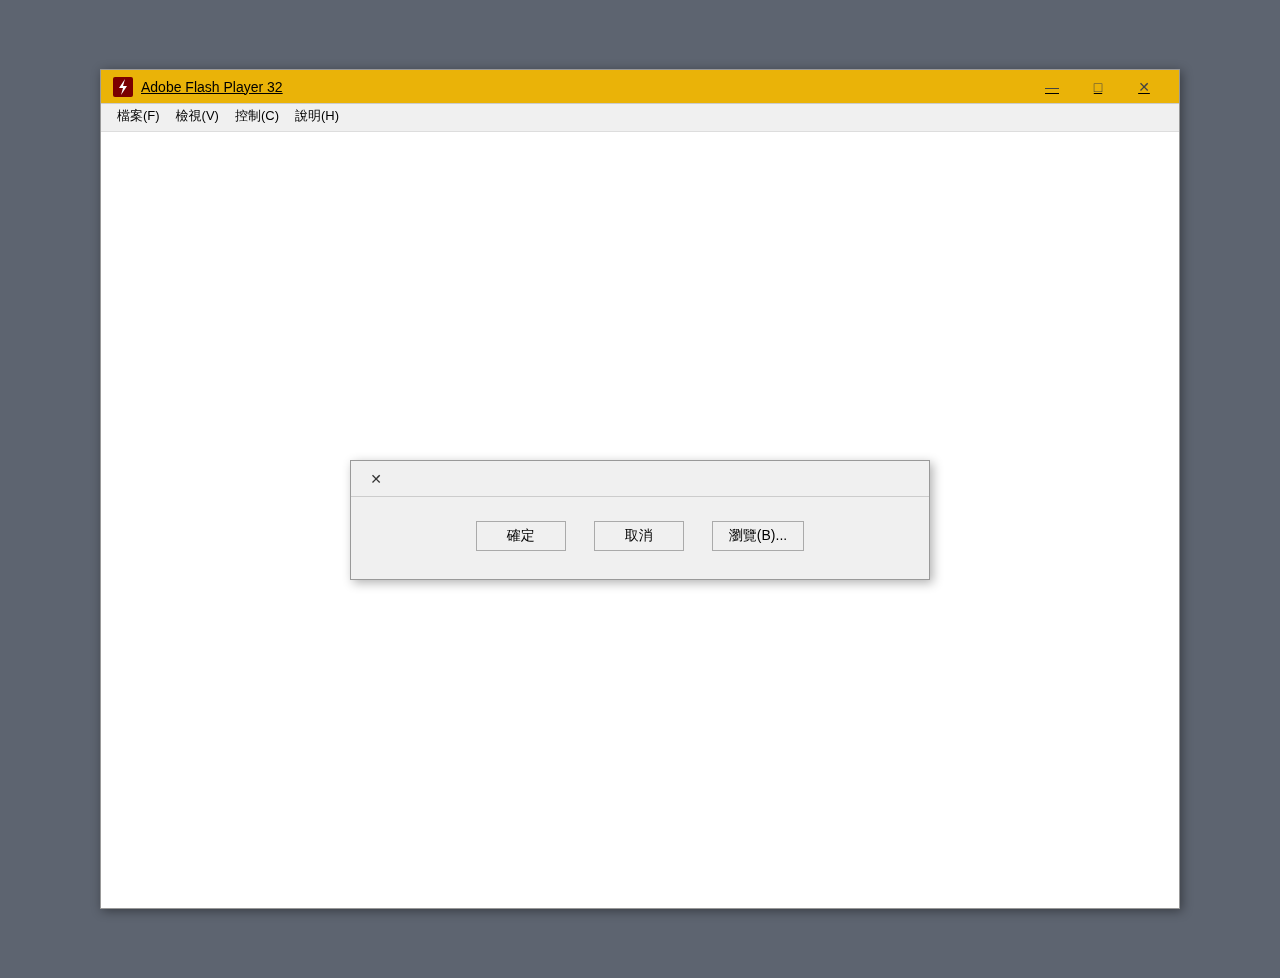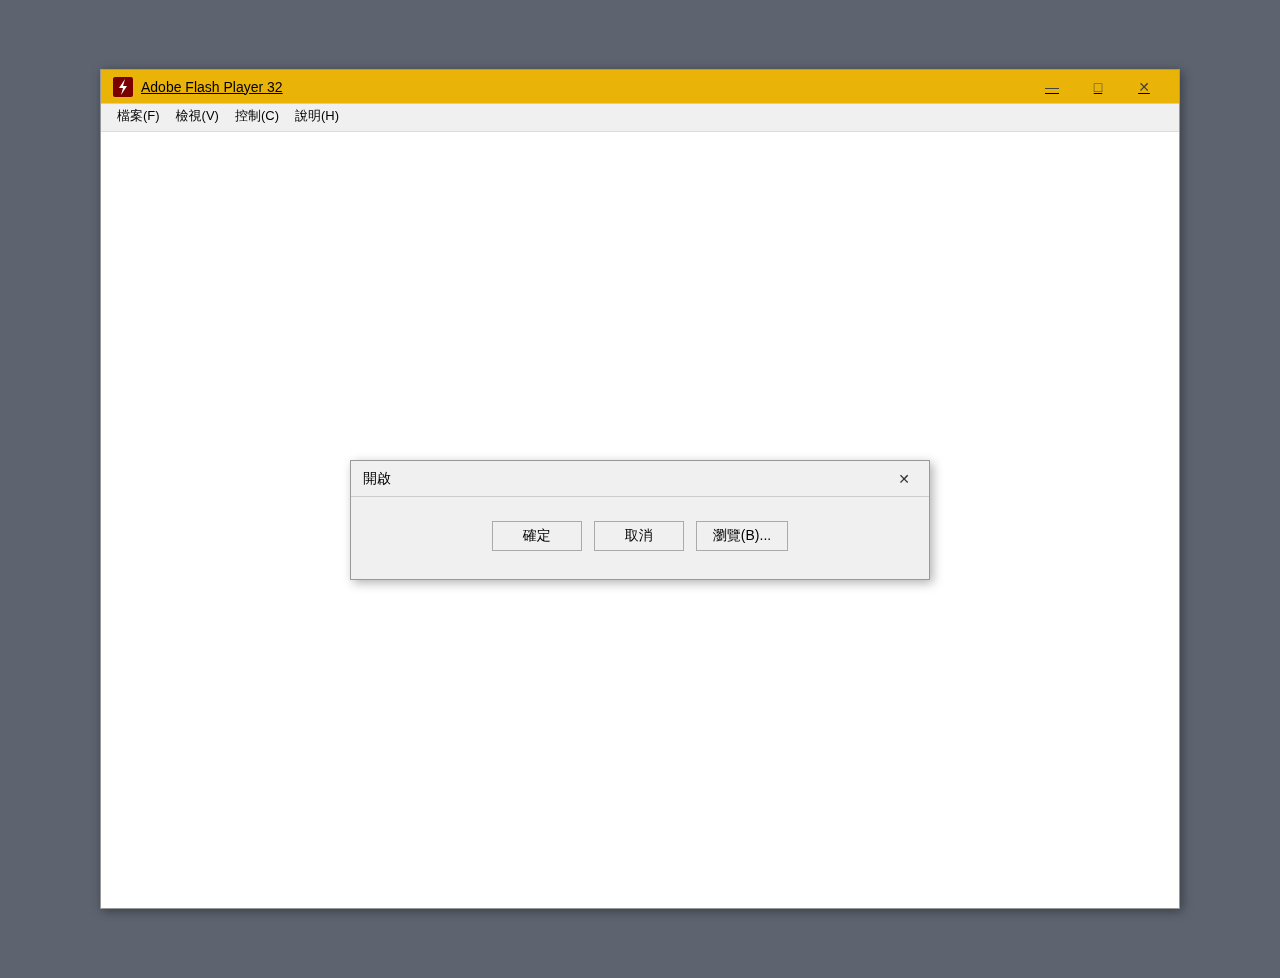--- a/index.html
+++ b/index.html
@@ -168,21 +168,21 @@
       background: #ffffff;
       padding: 2px 4px;
       font-size: 13px;
       outline: none;
       box-shadow: inset 1px 1px 2px rgba(0,0,0,0.1);
     }
 
     .dialog-buttons {
       display: flex;
       justify-content: center;
-      gap: 12px;
+      gap: 28px;
     }
 
     .dialog-btn {
       min-width: 90px;
       height: 30px;
       background: #f0f0f0;
       border: 1px solid #aaa;
       cursor: pointer;
       font-size: 14px;
       color: #000;
@@ -218,21 +218,20 @@
     <span class="menu-item">控制(C)</span>
     <span class="menu-item">說明(H)</span>
   </div>
 
   <div class="window-content">
 
     <div class="dialog-overlay">
       <div class="dialog">
 
         <div class="dialog-title-bar">
-          <span class="dialog-title-text">開啟</span>
           <button class="dialog-close-btn">✕</button>
         </div>
 
         <div class="dialog-body">
 
 
           <div class="dialog-buttons">
             <button class="dialog-btn">確定</button>
             <button class="dialog-btn">取消</button>
             <button class="dialog-btn">瀏覽(B)...</button>

